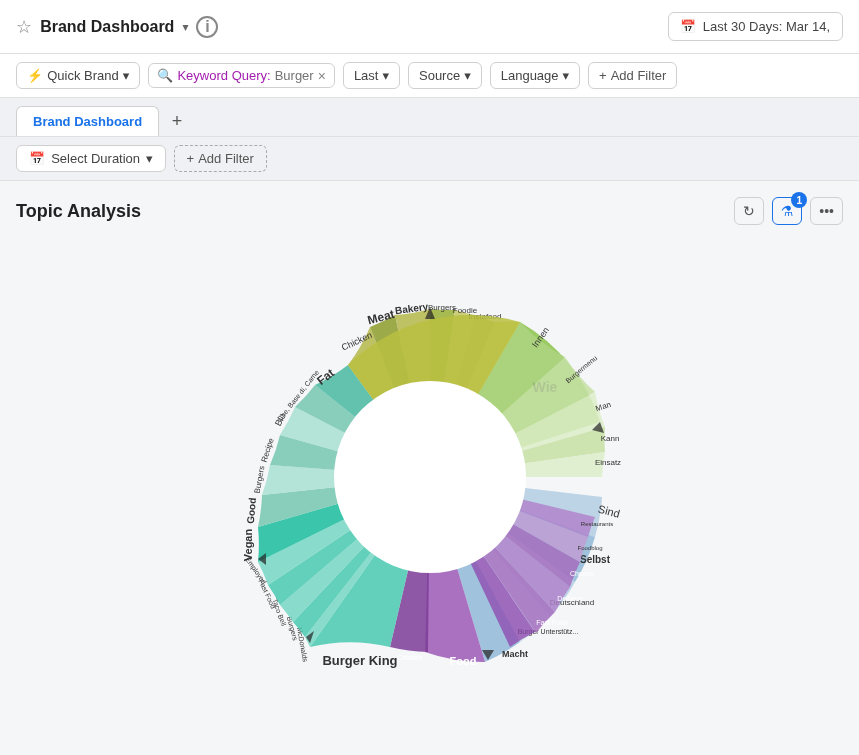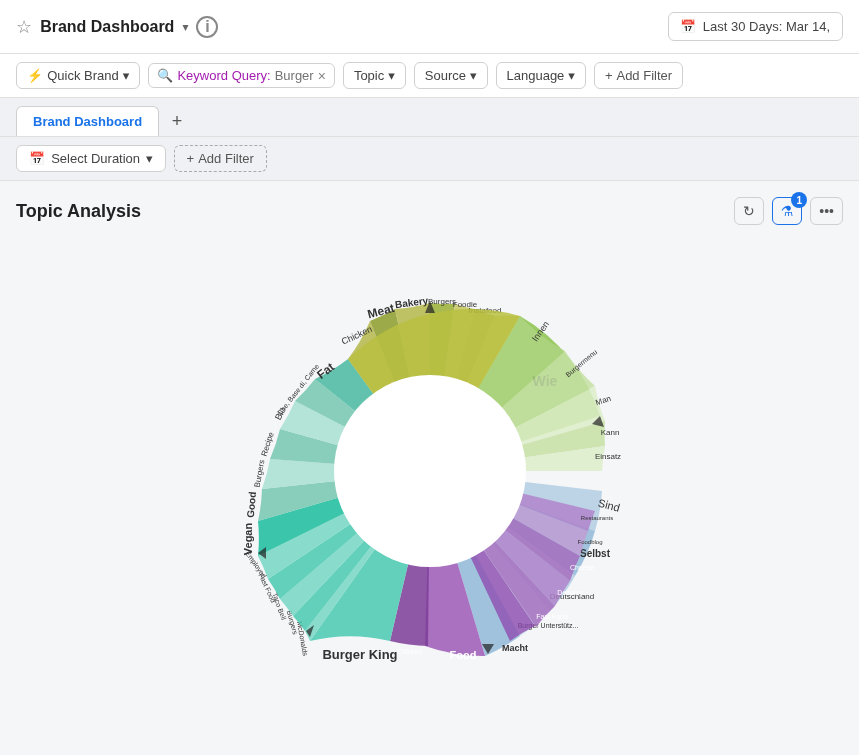--- a/index.html
+++ b/index.html
@@ -78,21 +78,21 @@
     .duration-add-btn {
       display: flex; align-items: center; gap: 4px;
       background: none; border: 1px dashed #aaa; border-radius: 6px;
       padding: 5px 12px; font-size: 13px; cursor: pointer; color: #555;
     }
 
     
     .main-content { padding: 16px; }
     .section-header {
       display: flex; align-items: center; justify-content: space-between;
-      margin-bottom: 16px;
+      margin-bottom: 22px;
     }
     .section-title { font-size: 18px; font-weight: 600; color: #222; }
     .section-actions { display: flex; align-items: center; gap: 8px; }
     .action-btn {
       background: none; border: 1px solid #d0d0d0; border-radius: 6px;
       padding: 5px 8px; cursor: pointer; color: #555; font-size: 14px;
       display: flex; align-items: center; gap: 3px; position: relative;
     }
     .badge {
       position: absolute; top: -6px; right: -6px;
@@ -137,21 +137,21 @@
   </button>
 
   <div class="keyword-pill">
     <span>🔍</span>
     <span class="kw-label">Keyword Query:</span>
     <span class="kw-value">Burger</span>
     <span class="close-x">×</span>
   </div>
 
   <button class="filter-btn">
-    <span>Topic</span>
+    <span>Last</span>
     <span>▾</span>
   </button>
 
   <button class="filter-btn">
     <span>Source</span>
     <span>▾</span>
   </button>
 
   <button class="filter-btn">
     <span>Language</span>

